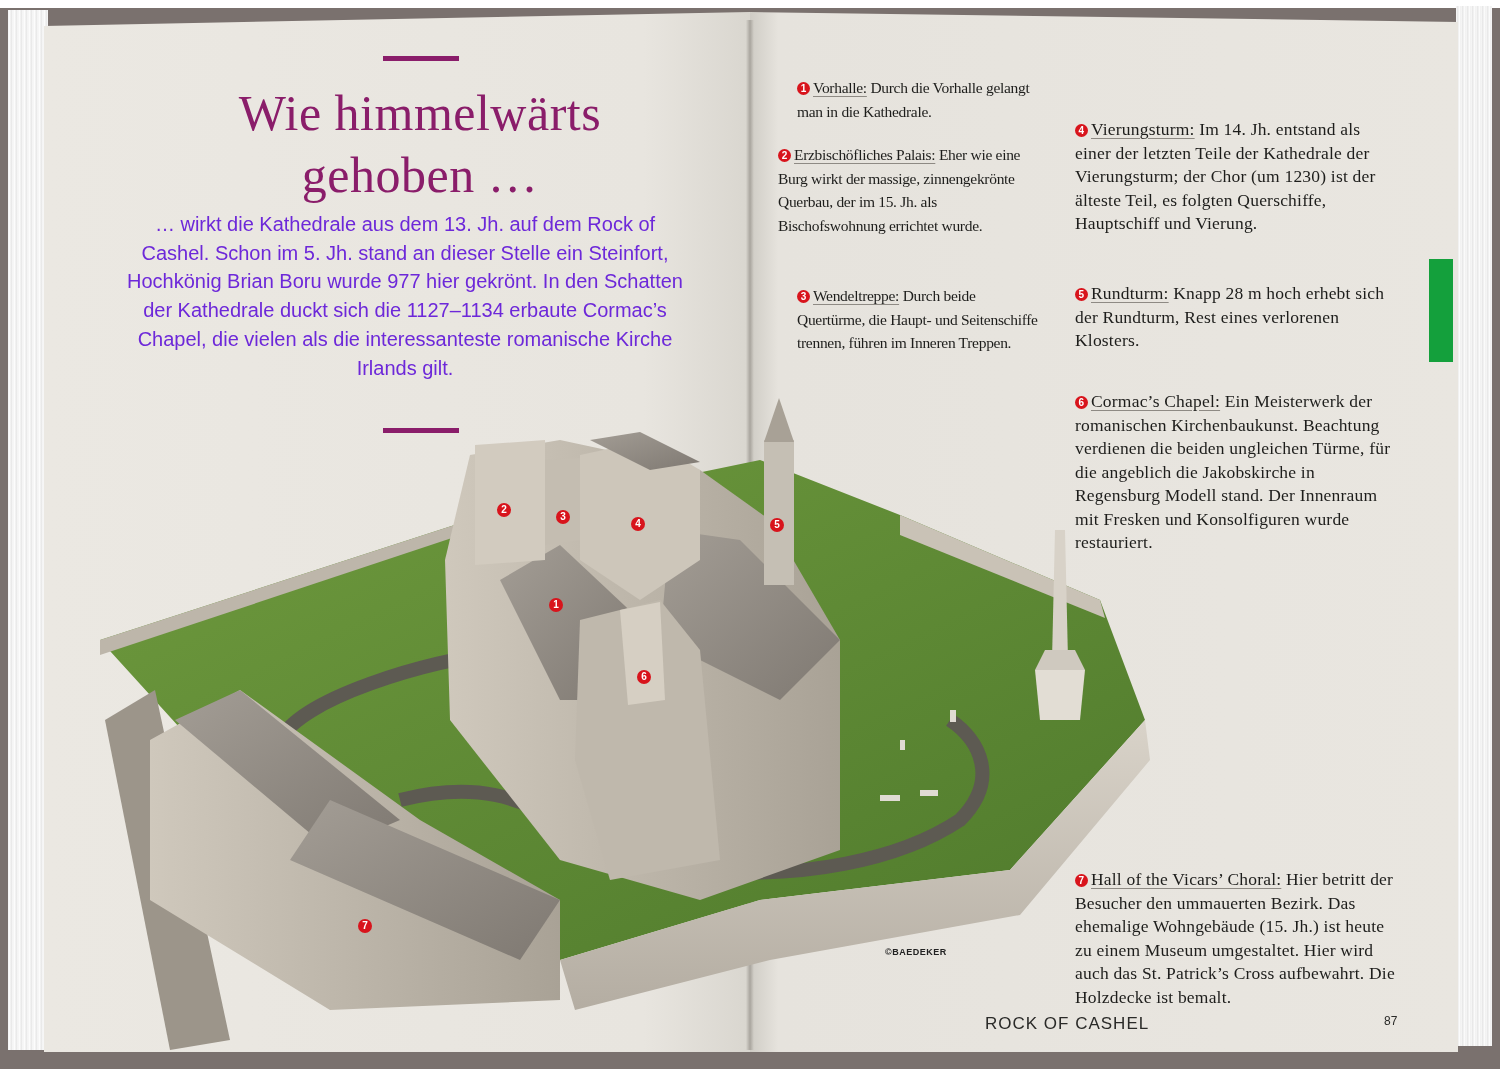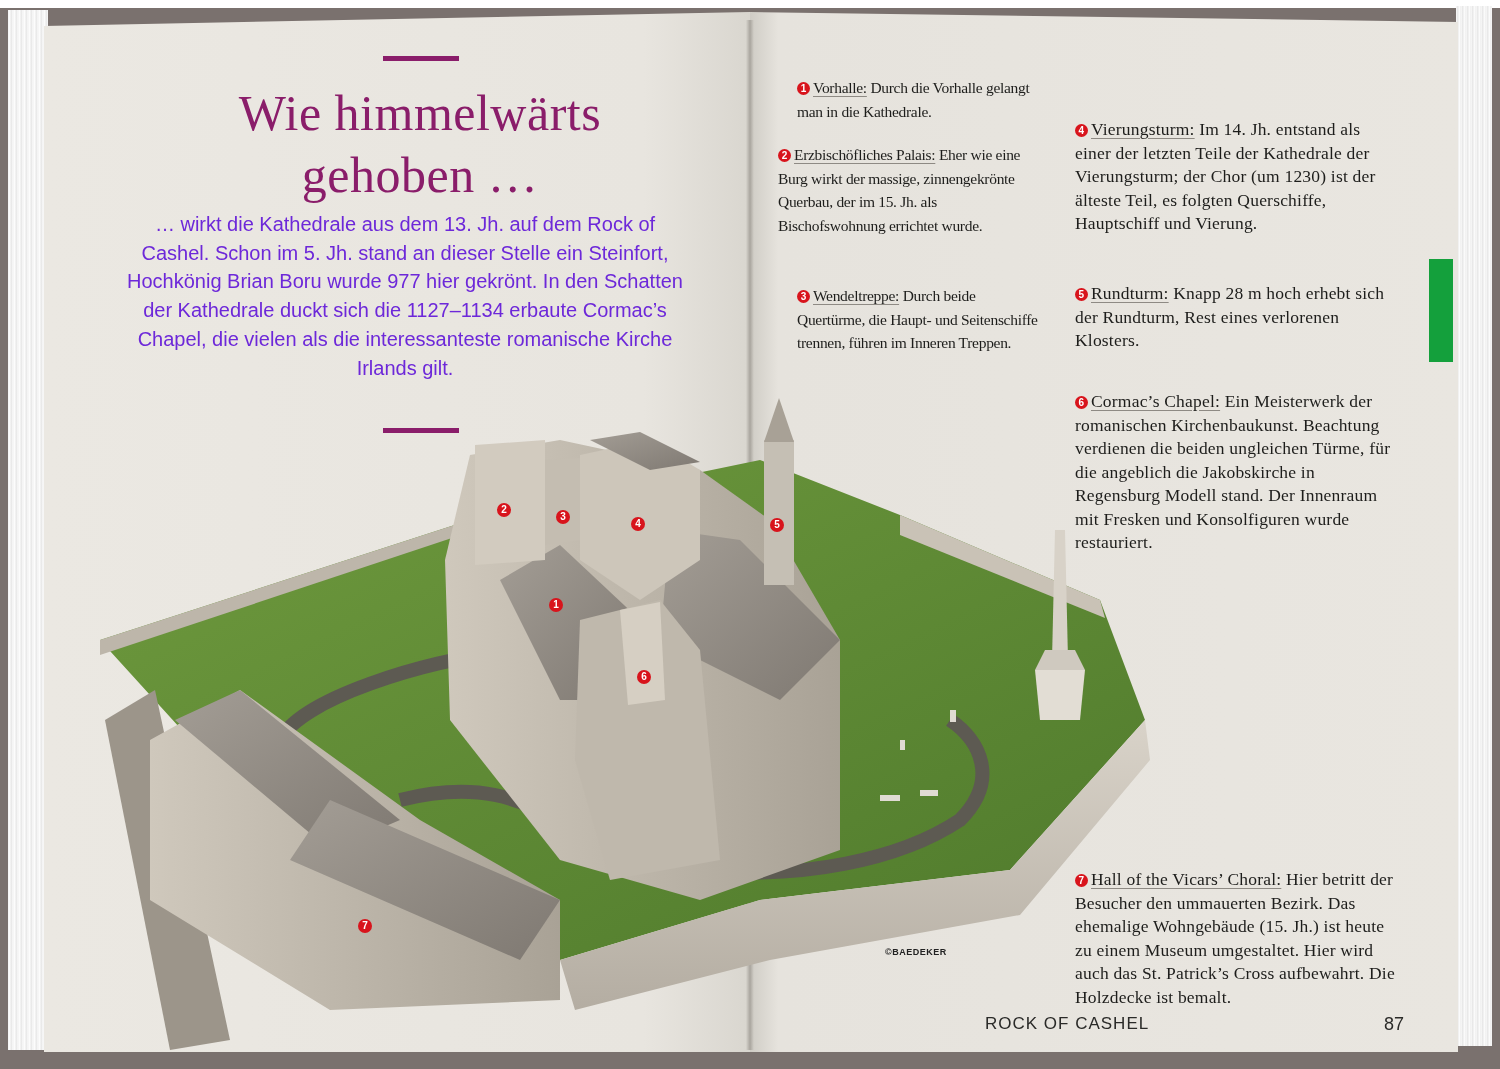--- a/index.html
+++ b/index.html
@@ -90,21 +90,21 @@
   .e4 { left:1075px; top:74px; width:320px; }
   .e5 { left:1075px; top:238px; width:320px; }
   .e6 { left:1075px; top:346px; width:320px; }
   .e7 { left:1075px; top:824px; width:320px; }
 
   .footer-title {
     position:absolute; left:985px; top:1014px; font-size:17px; letter-spacing:1px;
     color:#2a2a28;
   }
   .page-number {
-    position:absolute; left:1384px; top:1014px; font-size:18px; color:#2a2a28;
+    position:absolute; left:1384px; top:1014px; font-size:12px; color:#2a2a28;
   }
   .thumb-tab {
     position:absolute; left:1429px; top:259px; width:24px; height:103px; background:#14a03c;
   }
 </style>
 </head>
 <body>
 
 <div class="cover"></div>
 <div class="page-stack-left"></div>

